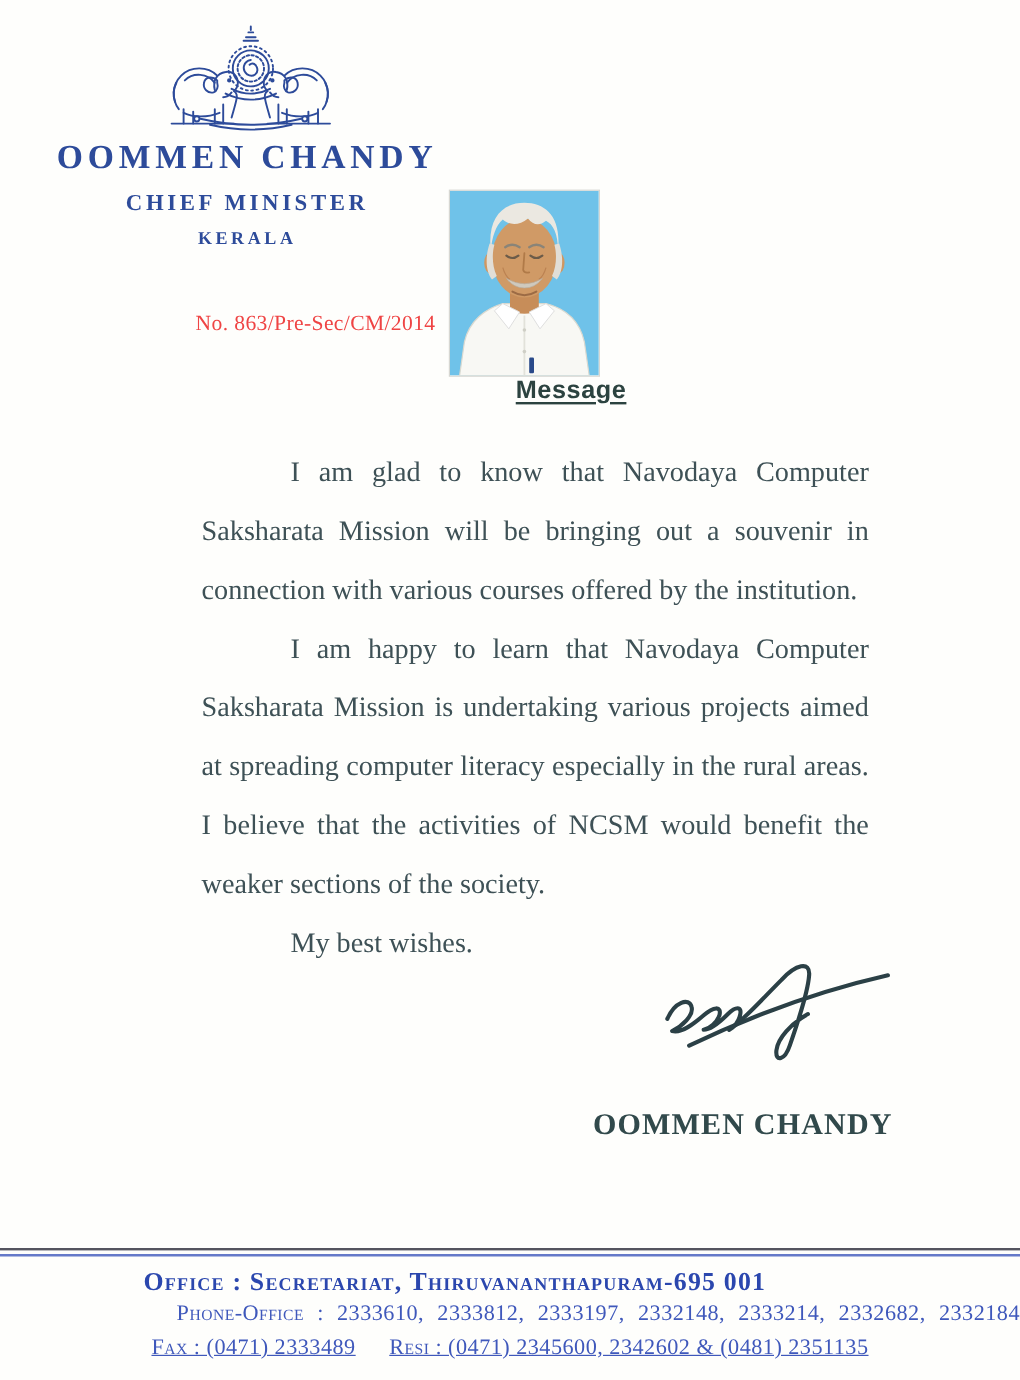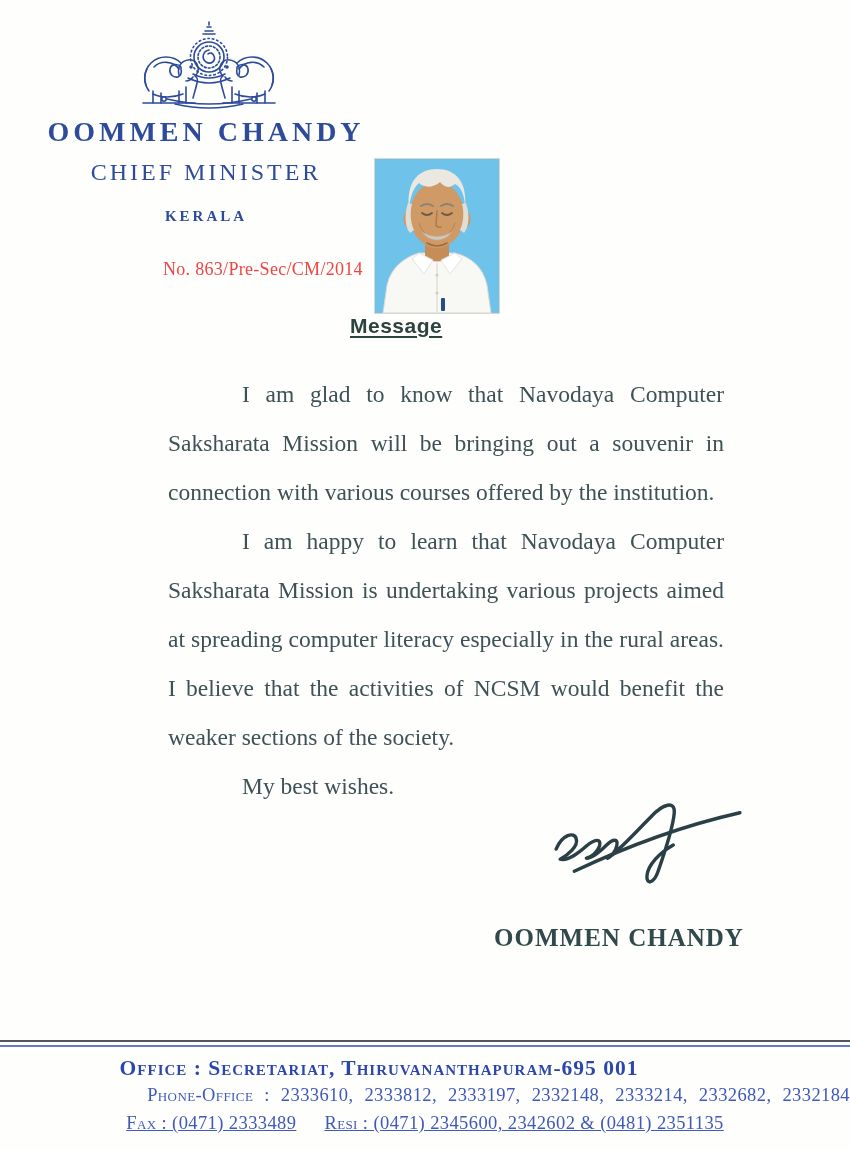--- a/index.html
+++ b/index.html
@@ -11,29 +11,29 @@
   }
   html,body{margin:0;padding:0;background:#ffffff;}
   .page{
     position:relative;width:850px;height:1150px;background:#fefefdff;
     font-family:"Liberation Serif", serif;overflow:hidden;background:#fefefc;
   }
   
   .emblem{position:absolute;left:133px;top:16px;width:152px;height:98px;color:var(--header-blue);}
   .letterhead{position:absolute;left:28px;top:116px;width:356px;text-align:center;color:var(--header-blue);}
   .lh-name{font-size:28px;font-weight:bold;letter-spacing:4px;white-space:nowrap;}
-  .lh-title{font-size:24px;font-weight:normal;letter-spacing:3px;margin-top:11px;}
-  .lh-state{font-size:15px;font-weight:bold;letter-spacing:3px;margin-top:22px;}
+  .lh-title{font-size:19px;font-weight:bold;letter-spacing:3px;margin-top:11px;}
+  .lh-state{font-size:15px;font-weight:bold;letter-spacing:3px;margin-top:10px;}
   .refno{position:absolute;left:163px;top:259px;font-size:18px;color:#ef4444;letter-spacing:0.3px;}
   
   .photo{position:absolute;left:374px;top:158px;width:124px;height:154px;border:1px solid #d7d7d2;box-sizing:content-box;}
   .photo svg{display:block;}
   
   .message-heading{
-    position:absolute;left:350px;top:314px;width:172px;text-align:left;
+    position:absolute;left:350px;top:314px;width:172px;text-align:right;
     font-family:"Liberation Sans", sans-serif;font-size:21px;font-weight:bold;
     text-decoration:underline;text-underline-offset:3px;color:#2c4340;letter-spacing:0.5px;
   }
   
   .body-text{
     position:absolute;left:168px;top:370px;width:556px;
     font-size:23.5px;line-height:49px;color:var(--ink);text-align:justify;
   }
   .body-text p{margin:0;text-indent:74px;}
   

